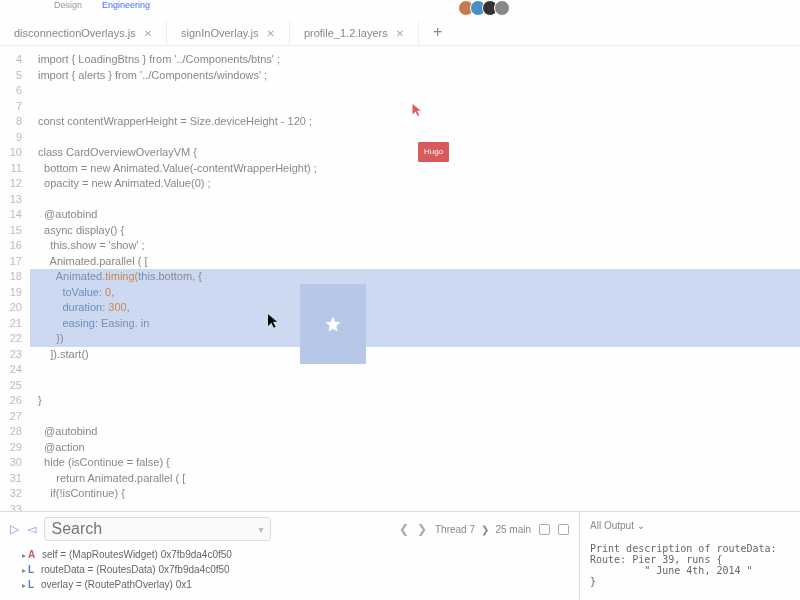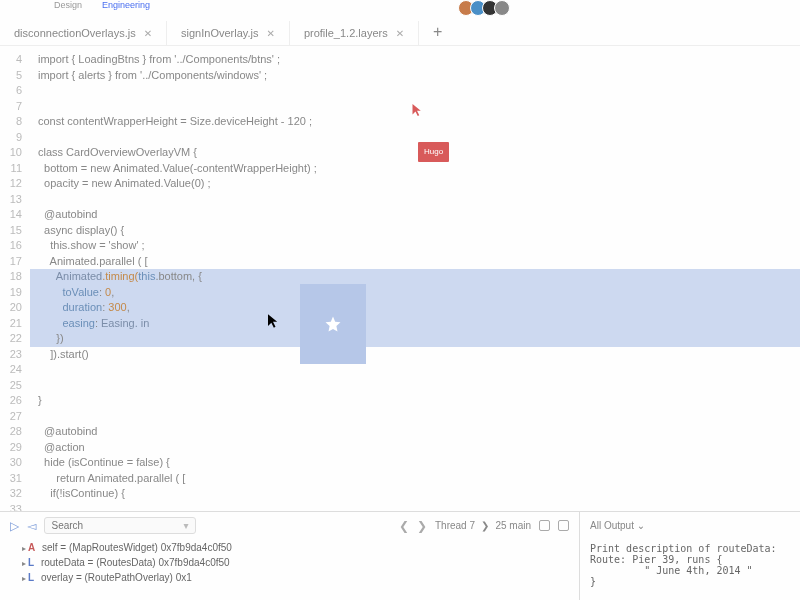--- a/index.html
+++ b/index.html
@@ -33,21 +33,21 @@
 
 .cursor1 { position: absolute; left: 382px; top: 58px; }
 .cursor1 svg { fill: #d85a5a; width: 10px; height: 12px; }
 .cursor1-label { position: absolute; top: 14px; left: 6px; background: #d85a5a; color: #fff; font-size: 8px; padding: 2px 6px; border-radius: 1px; margin-top: 24px; }
 .cursor2 { position: absolute; left: 238px; top: 268px; font-size: 12px; }
 
 .panel { display: flex; height: 90px; border-top: 1px solid #ddd; }
 .dbg-left { flex: 1; border-right: 1px solid #ddd; padding: 5px 10px; }
 .dbg-tools { display: flex; align-items: center; gap: 8px; margin-bottom: 6px; }
 .dbg-search { flex: 0 0 145px; display: flex; align-items: center; border: 1px solid #ddd; border-radius: 3px; padding: 2px 6px; font-size: 10px; color: #bbb; background: #fafafa; }
-.dbg-search input { border: none; background: transparent; flex: 1; outline: none; font-size: 10px; }
+.dbg-search input { border: none; background: transparent; flex: 1; outline: none; font-size: 16px; }
 .thread { font-size: 10px; color: #888; display: flex; align-items: center; gap: 6px; }
 .var-row { font-size: 10px; color: #666; padding: 2px 0 2px 12px; }
 .var-row .a { color: #c75a5a; font-weight: bold; margin-right: 4px; }
 .var-row .l { color: #5a7ac7; font-weight: bold; margin-right: 4px; }
 .tri { color: #888; font-size: 8px; margin-right: 2px; }
 
 .dbg-right { width: 220px; padding: 8px 10px; font-size: 10px; color: #666; }
 .dbg-right .hdr { margin-bottom: 12px; color: #888; }
 .dbg-right .line { font-family: Menlo, monospace; white-space: pre; }
 

